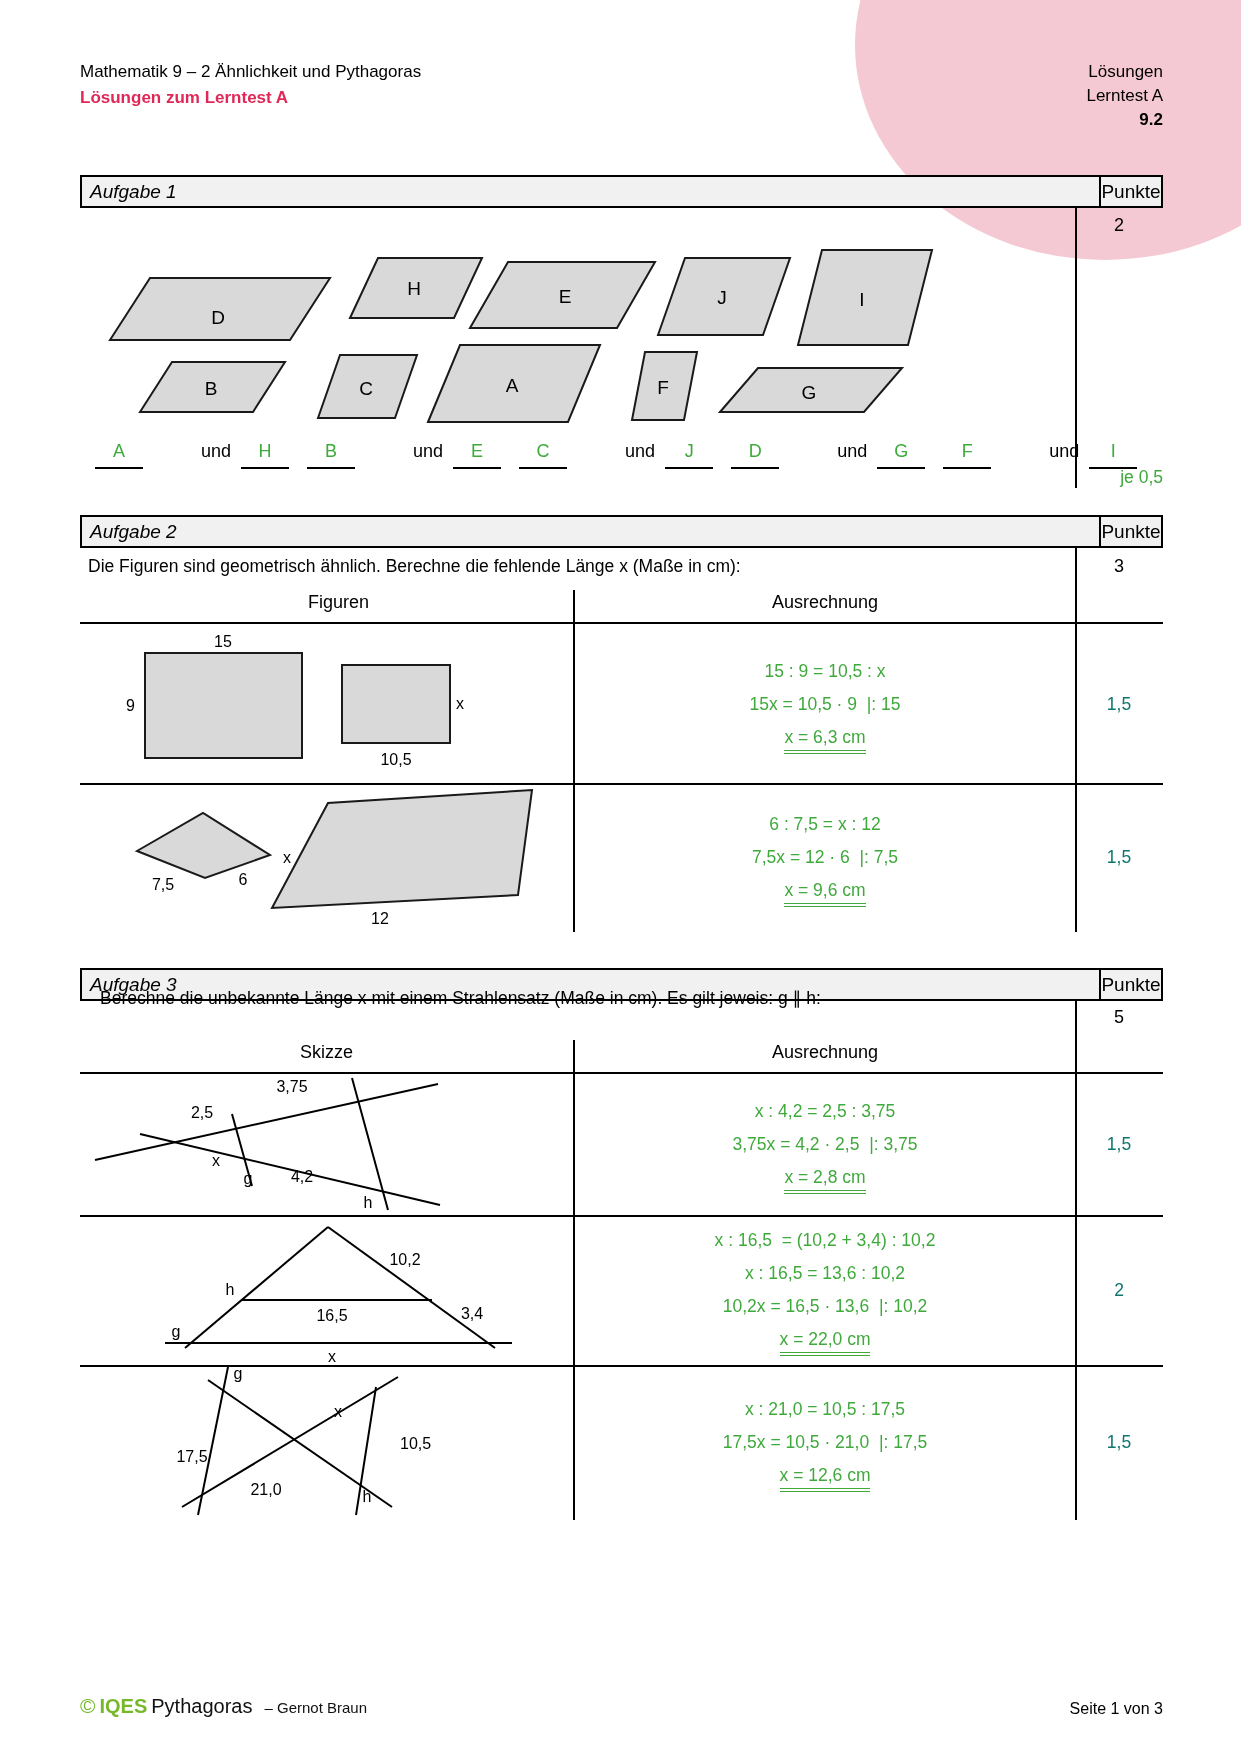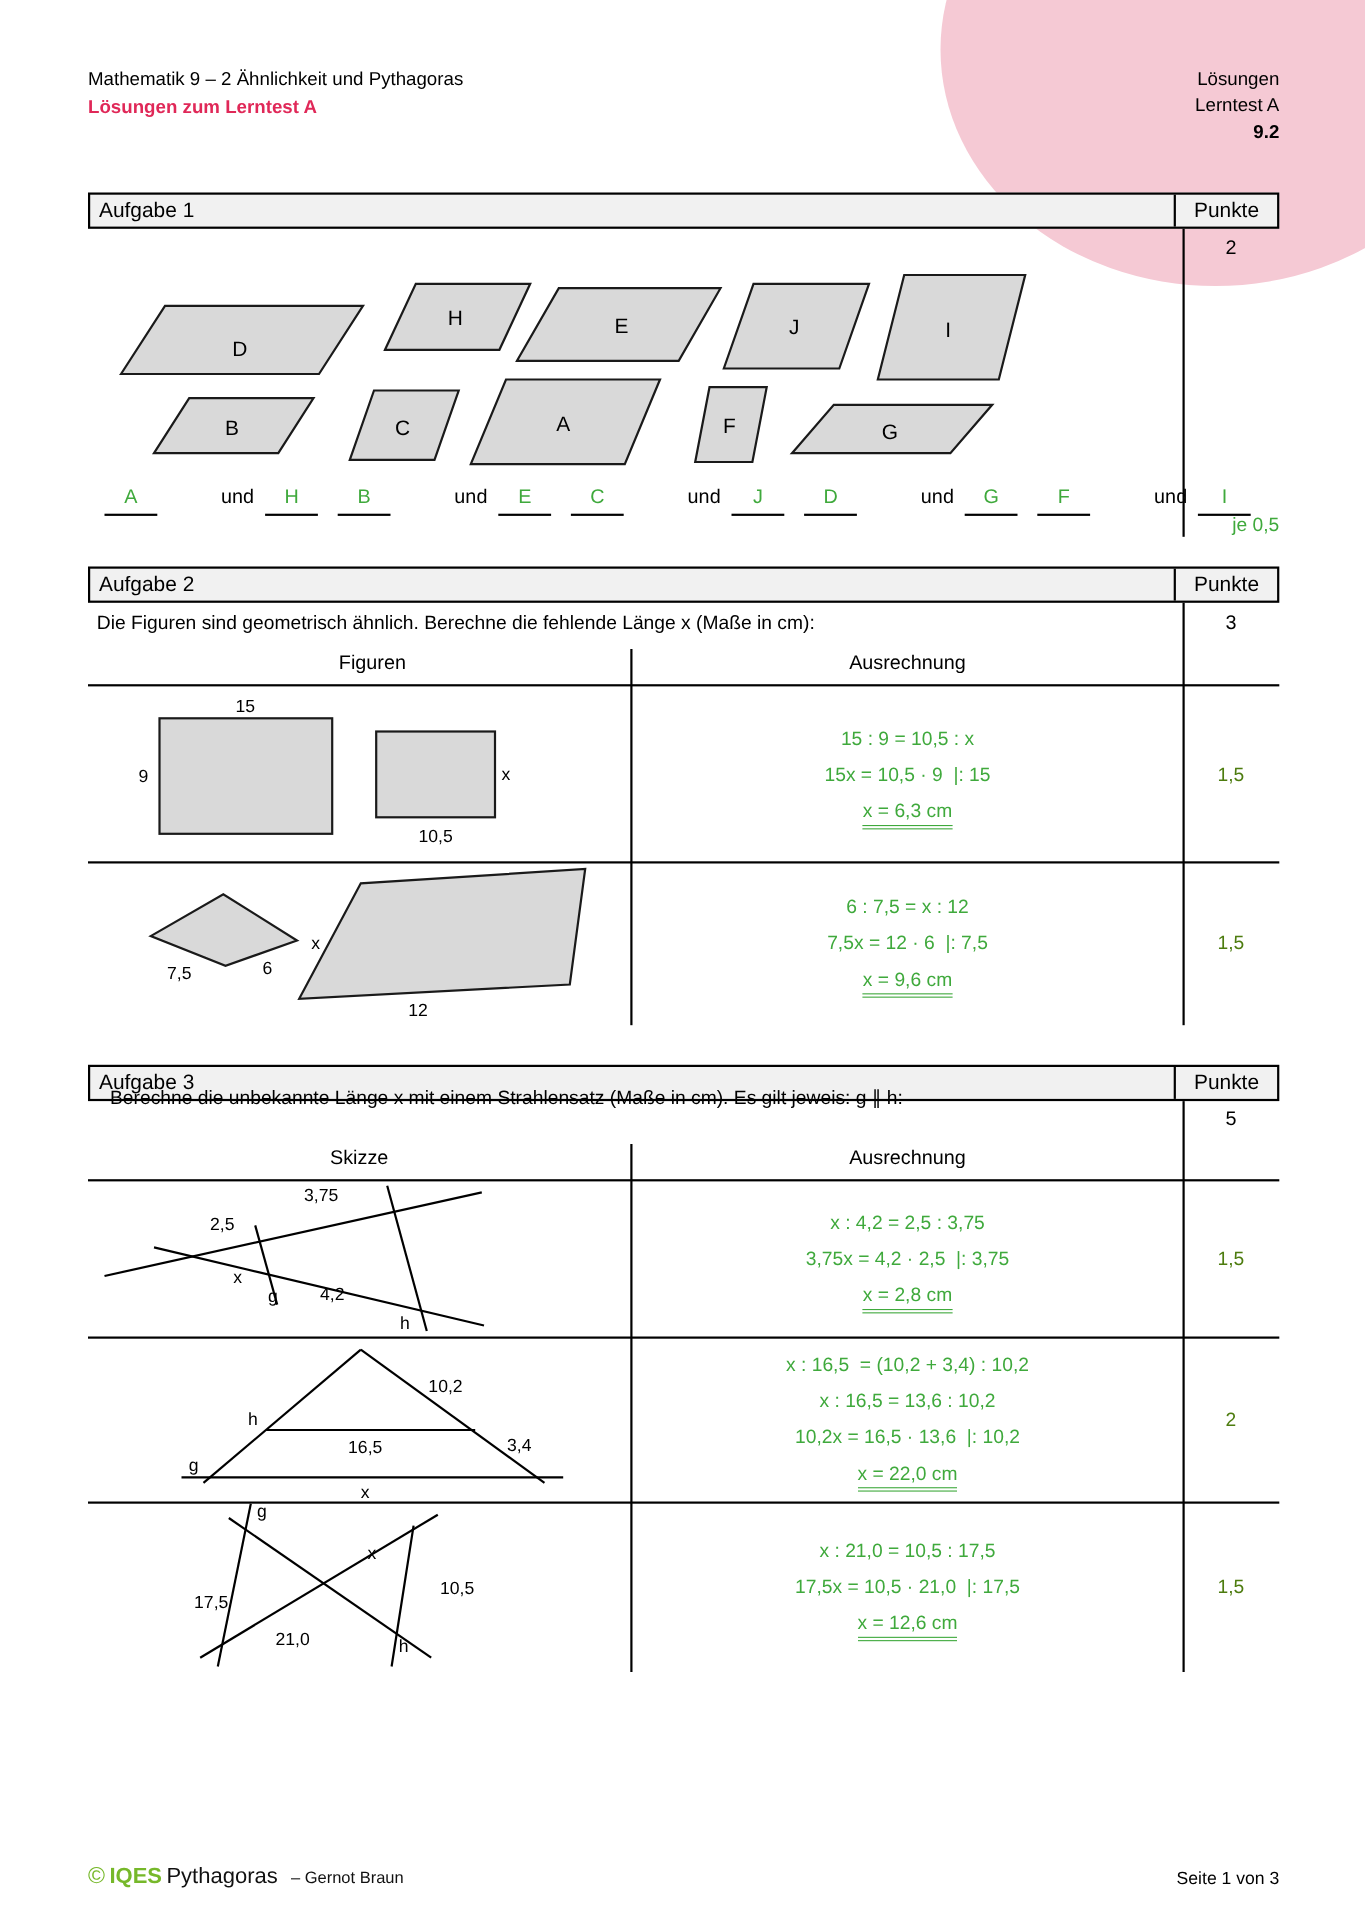--- a/index.html
+++ b/index.html
@@ -8,23 +8,23 @@
   .page { position:relative; width:1241px; height:1755px; background:#fff; overflow:hidden; }
   .blob { position:absolute; left:855px; top:-170px; width:500px; height:430px;
           background:#f5c9d4; border-radius:50%; }
   .hd-left1 { position:absolute; left:80px; top:62px; font-size:17px; white-space:nowrap; }
   .hd-left2 { position:absolute; left:80px; top:88px; font-size:17px; font-weight:bold; color:#e02858; white-space:nowrap; }
   .hd-right { position:absolute; right:78px; top:60px; text-align:right; font-size:17px; line-height:24px; }
   .hd-right .b { font-weight:bold; }
 
   .task-head { position:absolute; left:80px; width:1083px; height:33px; border:2px solid #000;
                background:#f1f1f1; display:flex; align-items:center; font-size:19px; }
-  .task-head .title { flex:1; padding-left:8px; }
+  .task-head .title { flex:1; padding-left:8px;font-style:italic; }
   .task-head .sep { width:2px; align-self:stretch; background:#000; }
-  .task-head .plabel { width:92px; text-align:center; }
+  .task-head .plabel { width:60px; text-align:center; }
 
   .desc { position:absolute; left:88px; font-size:17.5px; white-space:nowrap; }
   .pts-black { position:absolute; left:1075px; width:88px; text-align:center; font-size:18px; }
   .colhead { position:absolute; font-size:18px; text-align:center; }
 
   .hline { position:absolute; height:2px; background:#000; }
   .vline { position:absolute; width:2px; background:#000; }
 
   .answers { position:absolute; left:95px; top:441px; display:flex; gap:18px; align-items:flex-end; }
   .pair { display:flex; gap:10px; align-items:flex-end; }
@@ -33,21 +33,21 @@
   .und { font-size:18px; padding-bottom:7px;margin-left:48px; }
   .je { position:absolute; left:1075px; top:467px; width:88px; text-align:right;
         color:#3fa93c; font-size:17.5px; }
 
   .calc-cell { position:absolute; left:575px; width:500px; display:flex; flex-direction:column;
                justify-content:center; align-items:center; color:#3fa93c; font-size:17.5px;
                line-height:33px; white-space:pre; }
   .calc-line { white-space:pre; }
   .result { border-bottom:4px double #3fa93c; line-height:25px; margin-top:4px; }
   .points-cell { position:absolute; left:1075px; width:88px; display:flex; align-items:center;
-                 justify-content:center; color:#4d7c0f; font-size:17.5px; }
+                 justify-content:center; color:#0f766e; font-size:17.5px; }
 
   svg { position:absolute; overflow:visible; }
   svg text { font-family:"Liberation Sans", sans-serif; font-size:16px; fill:#000; }
   svg .shp { fill:#d9d9d9; stroke:#1a1a1a; stroke-width:2; }
   svg .ln  { stroke:#000; stroke-width:2; fill:none; }
   svg .shp-lbl { font-size:19px; text-anchor:middle; }
   svg .dim { font-size:16px; }
   svg .mid { text-anchor:middle; }
 
   .footer-left { position:absolute; left:80px; top:1694px; display:flex; align-items:baseline; gap:4px; }

